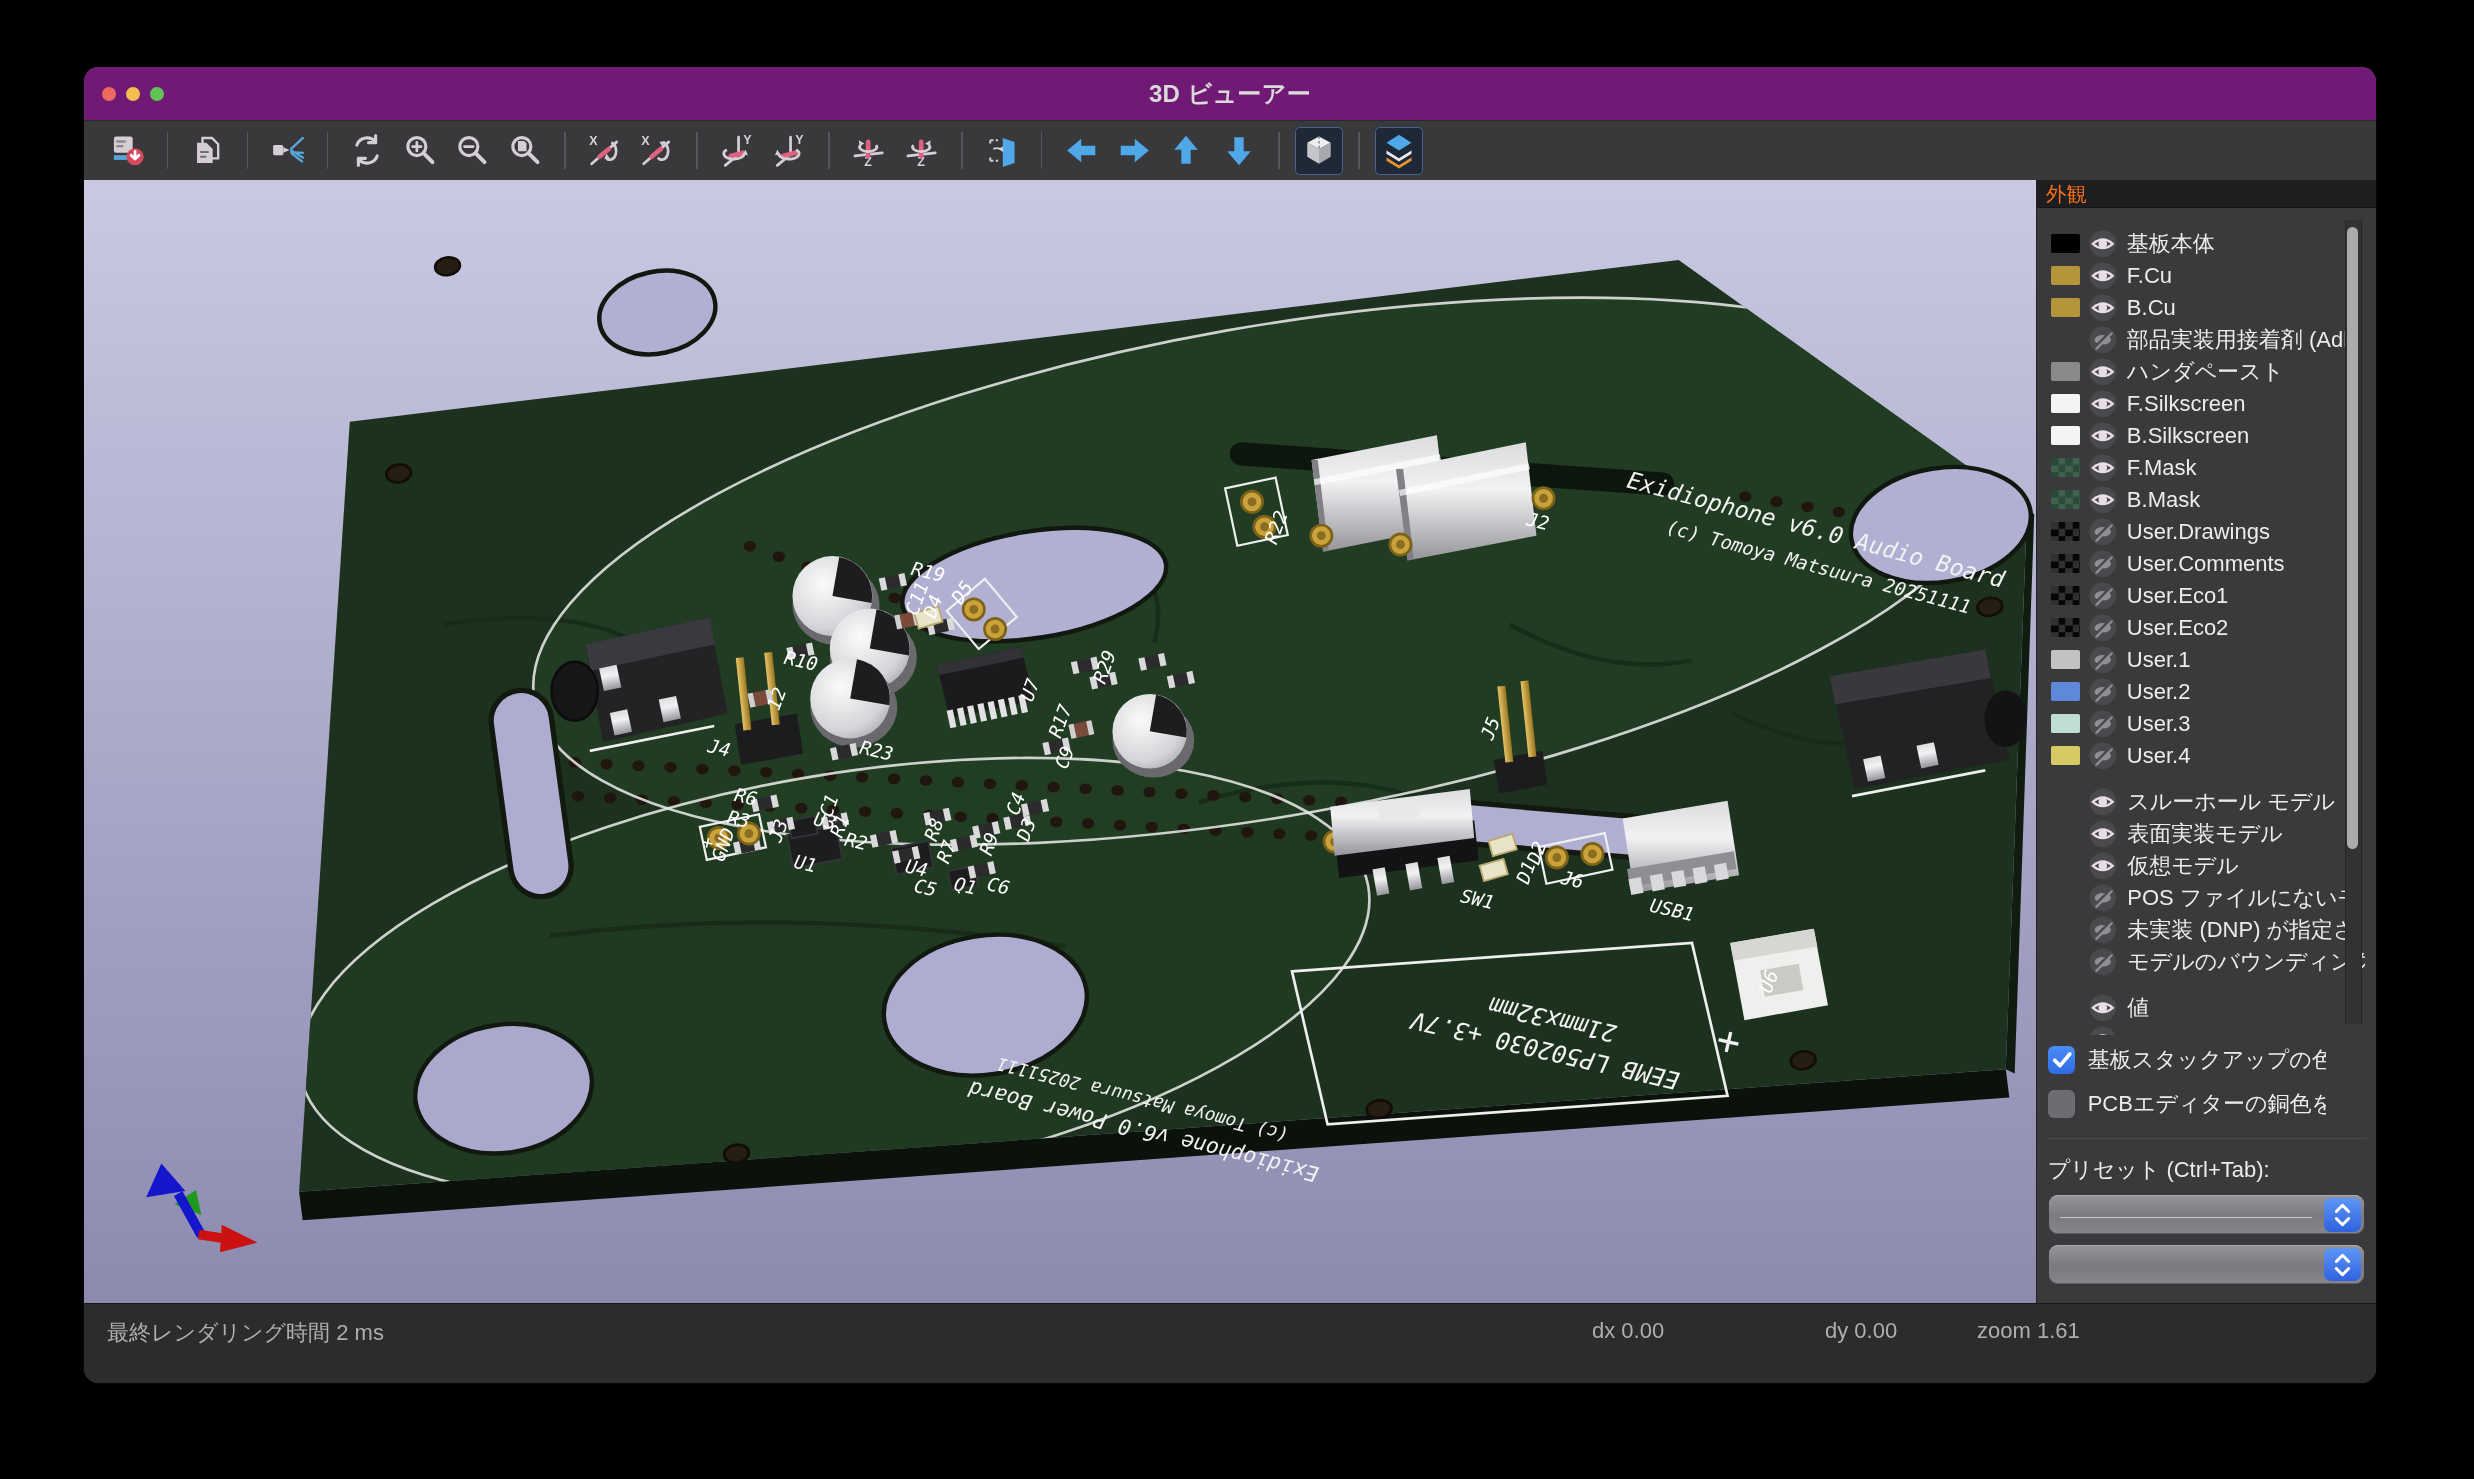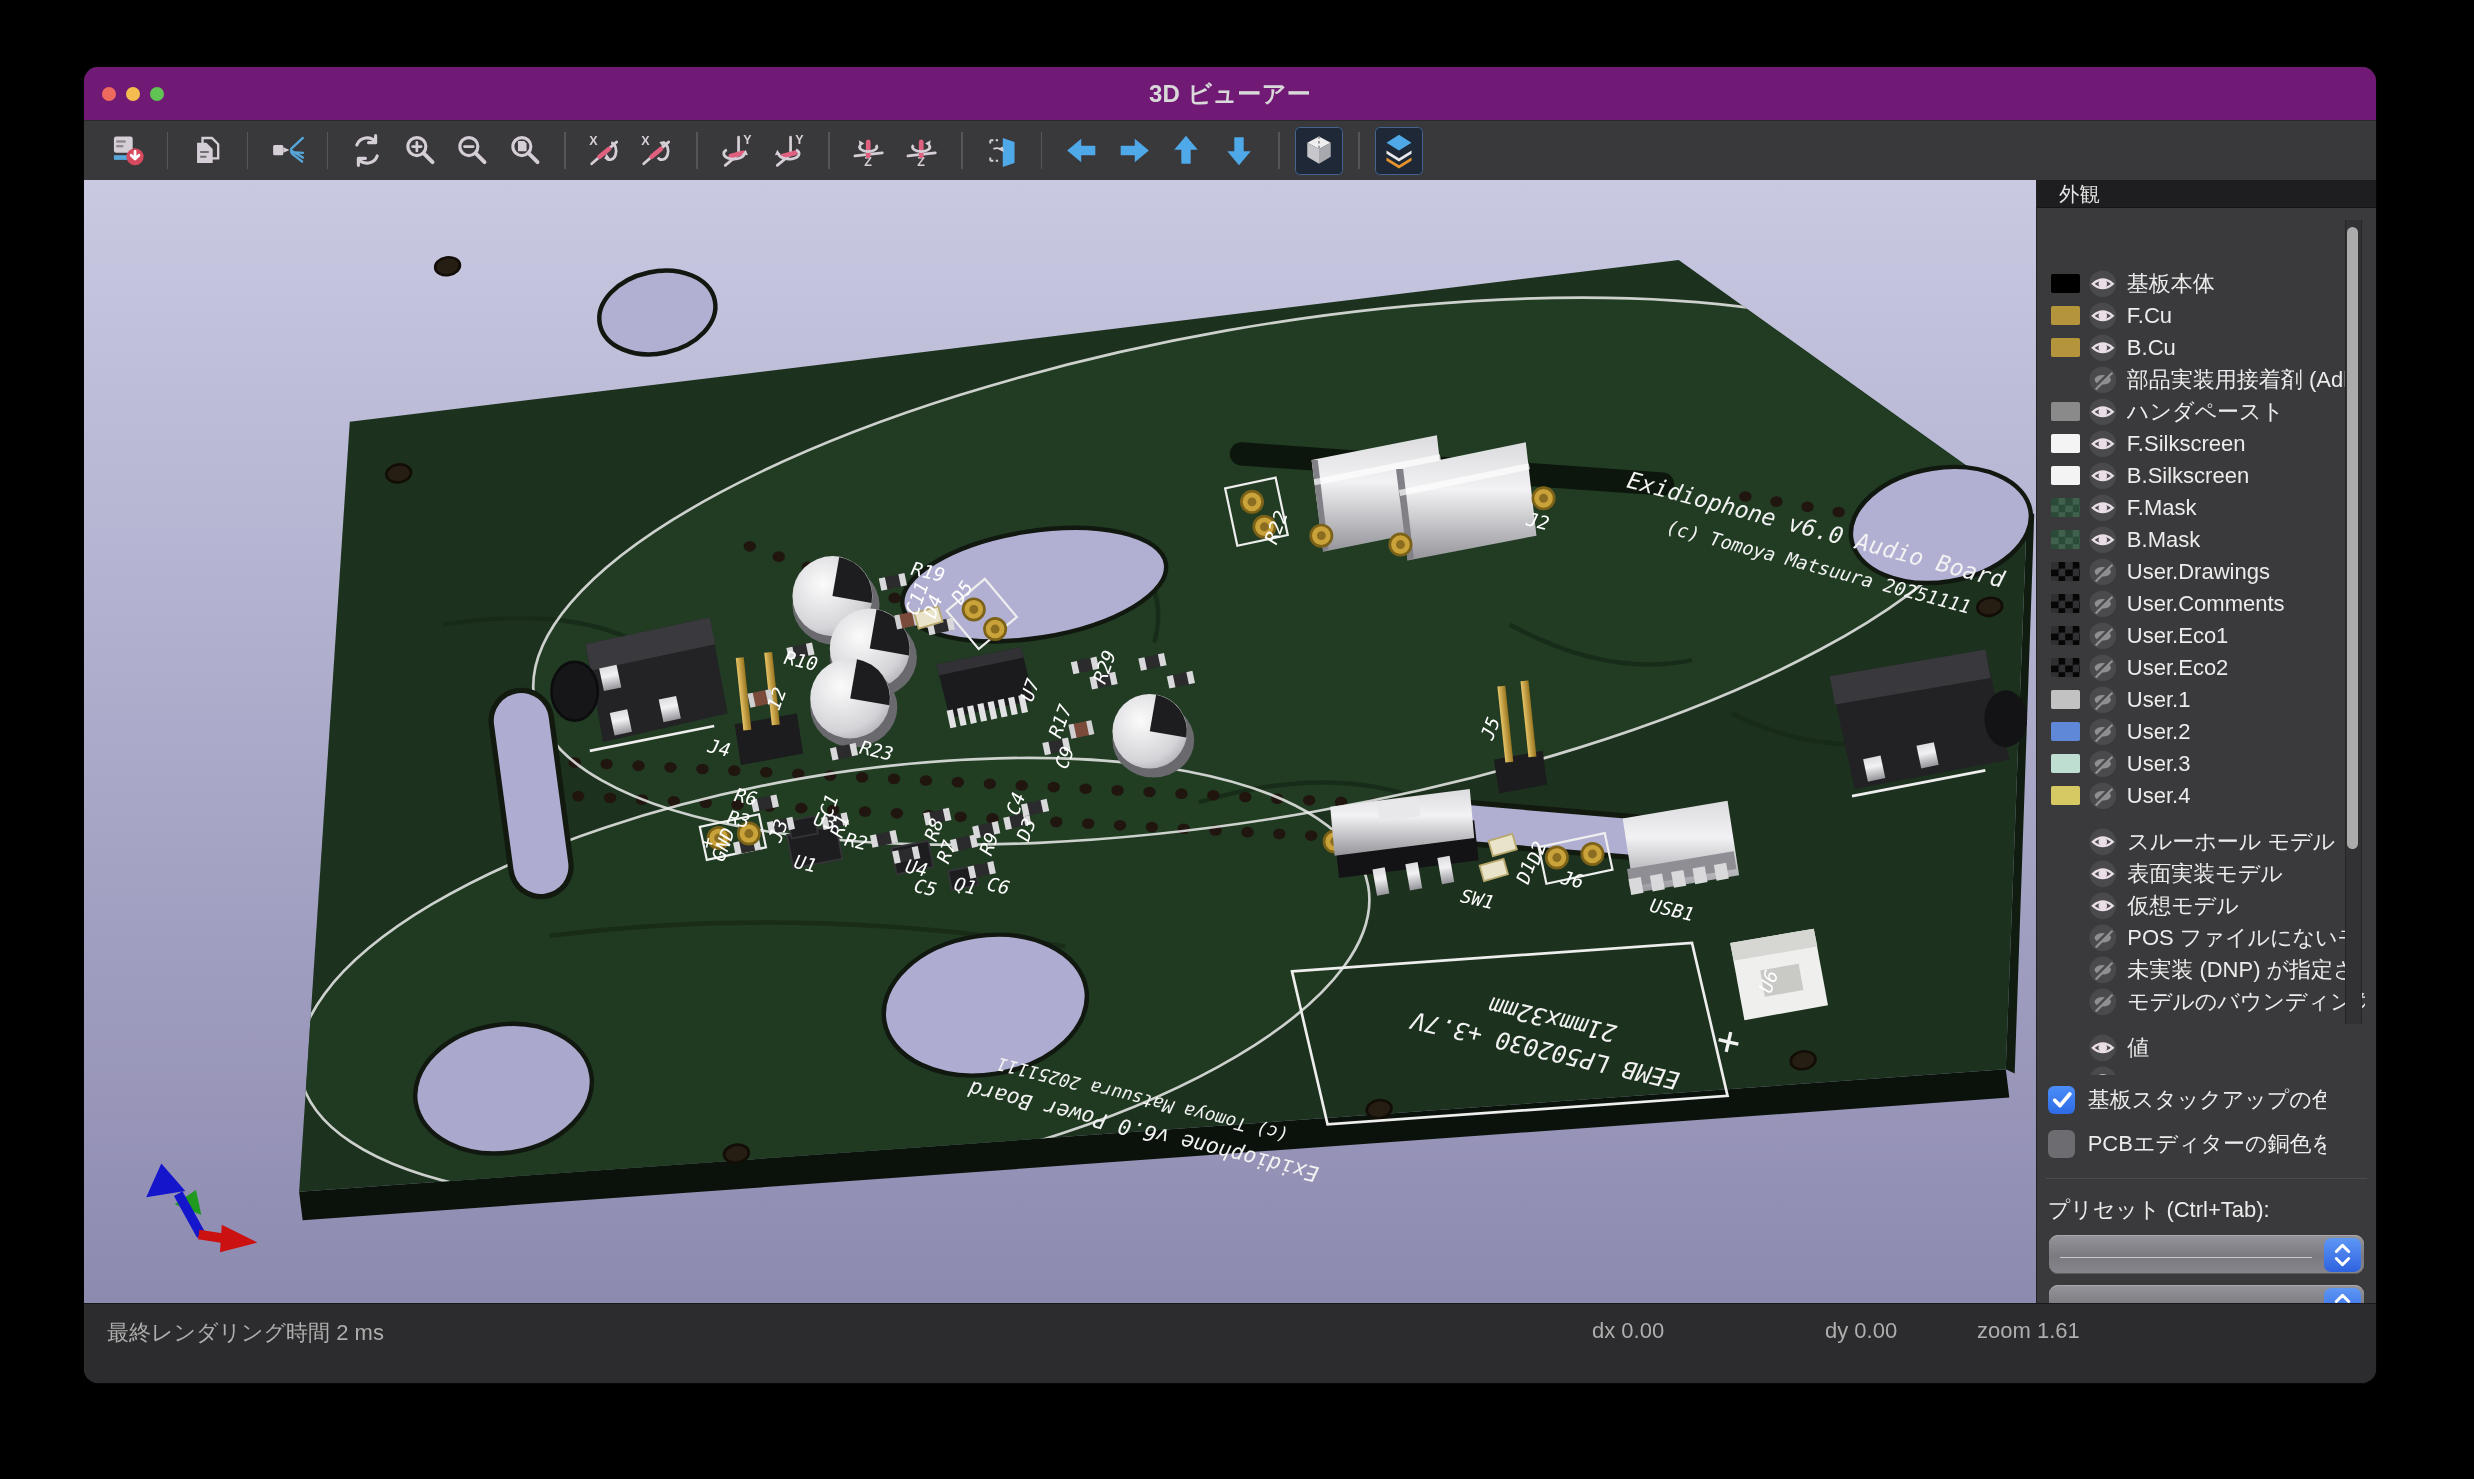--- a/index.html
+++ b/index.html
@@ -20,23 +20,23 @@
   .tb{width:48px;height:48px;display:flex;align-items:center;justify-content:center;
       border-radius:4.4px;flex:none;background:transparent;border:none;}
   .tb svg{width:41px;height:41px;}
   .tb.toggled{background:#1f2836;outline:1.8px solid #47648f;outline-offset:-1.8px;}
   .sep{width:1.8px;height:37px;background:#56565a;margin:0 10.7px;flex:none;}
   
   .main{display:flex;height:1123px;}
   .viewport{width:1952px;height:1123px;flex:none;position:relative;}
   .viewport svg{display:block;}
   .sidebar{flex:1;background:#3a3a3c;border-left:0.9px solid #232325;position:relative;overflow:hidden;}
-  .sb-head{height:27px;background:#1e1e20;border-bottom:1.8px solid #151517;color:#e5e5e5;
-           font-size:20.4px;display:flex;align-items:center;padding-left:22px;}
-  .list{height:827px;overflow:hidden;padding-top:19.6px;box-sizing:border-box;position:relative;margin-top:40px;}
+  .sb-head{height:27px;background:#1e1e20;border-bottom:1.8px solid #151517;color:#f97316;
+           font-size:20.4px;display:flex;align-items:center;padding-left:9px;}
+  .list{height:827px;overflow:hidden;padding-top:19.6px;box-sizing:border-box;position:relative;}
   .row{height:32px;display:flex;align-items:center;padding-left:14.2px;}
   .row.model{padding-left:52px;}
   .sw{width:28.4px;height:18.7px;margin-right:9px;flex:none;border-radius:1.8px;}
   .eye{width:27.6px;height:27.6px;margin-right:10.7px;flex:none;}
   .lbl{color:#ececec;font-size:22px;white-space:nowrap;overflow:hidden;max-width:238px;}
   .gap{height:14.2px;}
   .scrollbar{position:absolute;right:14.2px;top:40px;width:15px;height:804px;
              background:#323234;border-left:0.9px solid #262628;border-right:0.9px solid #262628;}
   .thumb{position:absolute;left:0.9px;top:7.1px;width:11.6px;height:622px;background:#ababab;border-radius:6.2px;}
   .chk{display:flex;align-items:center;padding-left:10.7px;height:39px;margin-top:5.3px;}

